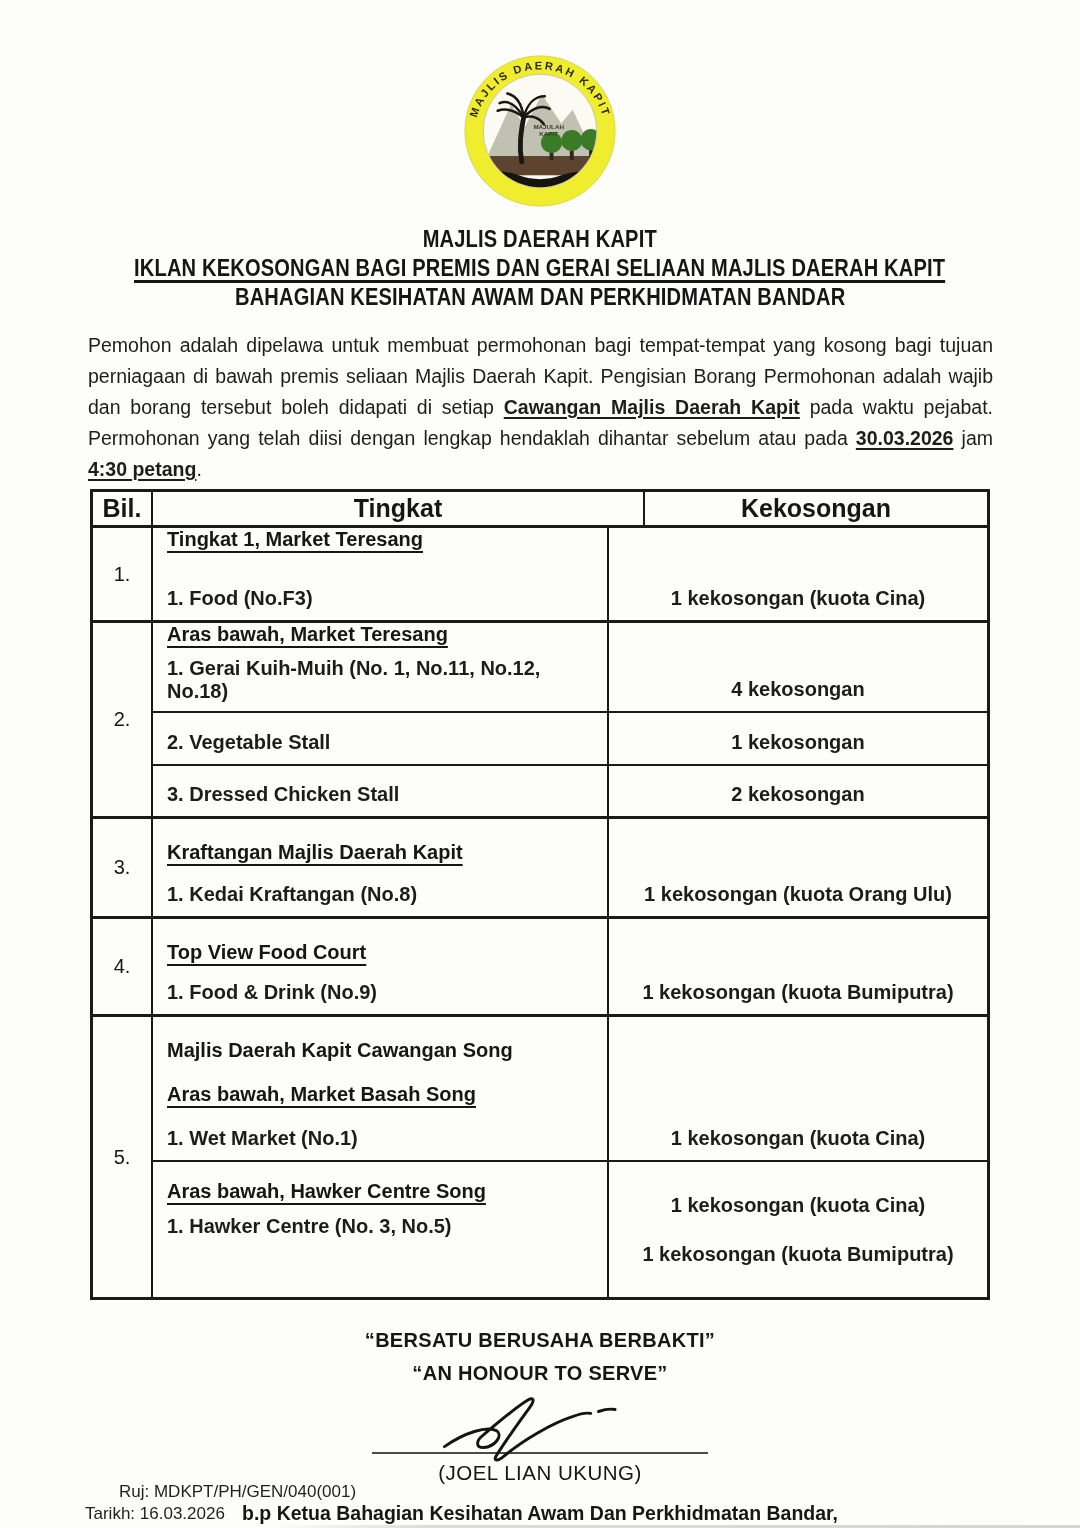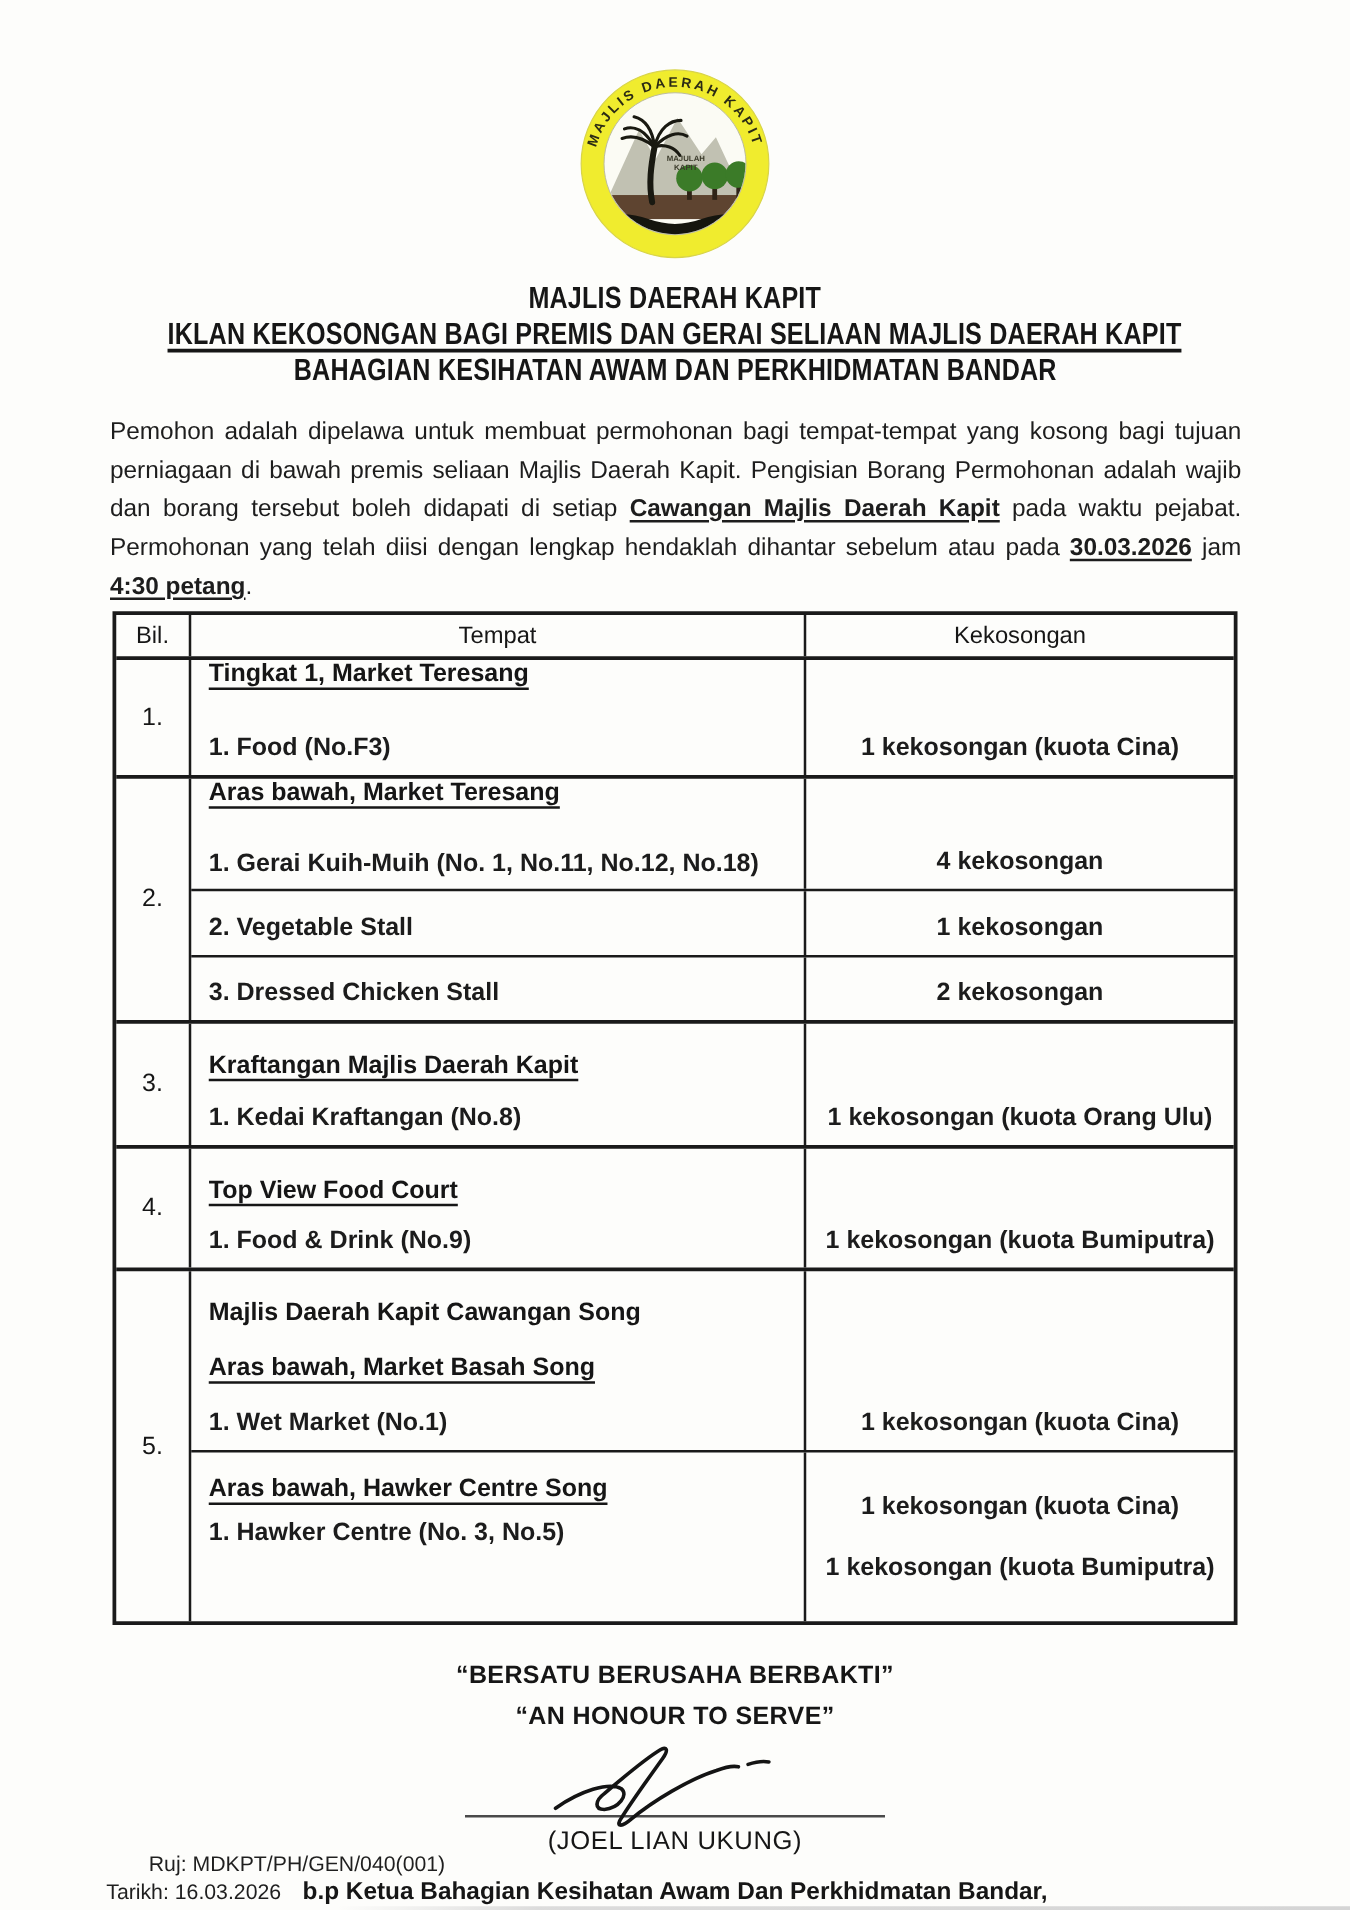--- a/index.html
+++ b/index.html
@@ -34,42 +34,42 @@
     text-align:justify;
     color:#1d1d1d;
   }
   .intro .bu { font-weight:bold; text-decoration:underline; text-decoration-thickness:2px; text-underline-offset:3px; }
   
   .vtable {
     margin:4px 90px 0 90px;
     border:3px solid #1a1a1a;
     background:#fdfdfb;
   }
-  .thead { display:flex; height:36px; border-bottom:3px solid #1a1a1a; font-weight:normal; font-size:19px; }
+  .thead { display:flex; height:36px; border-bottom:3px solid #1a1a1a; font-weight:bold; font-size:25px; }
   .hc { display:flex; align-items:center; justify-content:center; }
   .hc-bil { width:60px; border-right:2.5px solid #1a1a1a; }
   .hc-tempat { flex:1; border-right:2.5px solid #1a1a1a; }
   .hc-kek { width:342px; }
   .trow { display:flex; border-bottom:3px solid #1a1a1a; }
   .trow:last-child { border-bottom:none; }
   .bil {
     width:60px; border-right:2.5px solid #1a1a1a;
     display:flex; align-items:center; justify-content:center;
     font-size:20px;
   }
   .sections { flex:1; display:flex; flex-direction:column; }
   .section { display:flex; border-bottom:2px solid #1a1a1a; }
   .section:last-child { border-bottom:none; }
   .sec-tempat {
     flex:1; border-right:2.5px solid #1a1a1a;
     padding-left:14px; padding-right:10px;
     display:flex; flex-direction:column;
   }
   .sec-kek {
-    width:342px; display:flex; flex-direction:column;
+    width:378px; display:flex; flex-direction:column;
     align-items:center; text-align:center; padding:0 6px;
   }
   .ph { font-weight:bold; font-size:20px; }
   .ph .u { text-decoration:underline; text-decoration-thickness:2px; text-underline-offset:5px; }
   .pi, .kv { font-size:20px; color:#1c1c1c;font-weight:bold; }
   
   .s-between { justify-content:space-between; }
   .s-end { justify-content:flex-end; }
   .s-start { justify-content:flex-start; }
   .k-end { justify-content:flex-end; padding-bottom:10px; }
@@ -141,21 +141,21 @@
     <div class="title-line"><span class="cond">MAJLIS DAERAH KAPIT</span></div>
     <div class="title-line"><span class="cond u3">IKLAN KEKOSONGAN BAGI PREMIS DAN GERAI SELIAAN MAJLIS DAERAH KAPIT</span></div>
     <div class="title-line"><span class="cond">BAHAGIAN KESIHATAN AWAM DAN PERKHIDMATAN BANDAR</span></div>
   </div>
 
   <p class="intro"><span>Pemohon adalah dipelawa untuk membuat permohonan bagi tempat-tempat yang kosong bagi tujuan perniagaan di bawah premis seliaan Majlis Daerah Kapit. Pengisian Borang Permohonan adalah wajib dan borang tersebut boleh didapati di setiap </span><span class="bu">Cawangan Majlis Daerah Kapit</span><span> pada waktu pejabat. Permohonan yang telah diisi dengan lengkap hendaklah dihantar sebelum atau pada </span><span class="bu">30.03.2026</span><span> jam </span><span class="bu">4:30 petang</span><span>.</span></p>
 
   <div class="vtable">
     <div class="thead">
       <div class="hc hc-bil">Bil.</div>
-      <div class="hc hc-tempat">Tempat</div>
+      <div class="hc hc-tempat">Tingkat</div>
       <div class="hc hc-kek">Kekosongan</div>
     </div>
 
     <div class="trow">
       <div class="bil">1.</div>
       <div class="sections">
         <div class="section" style="height:92px">
           <div class="sec-tempat s-between pt24 pb10">
             <div class="ph"><span class="u">Tingkat 1, Market Teresang</span></div>
             <div class="pi">1. Food (No.F3)</div>

